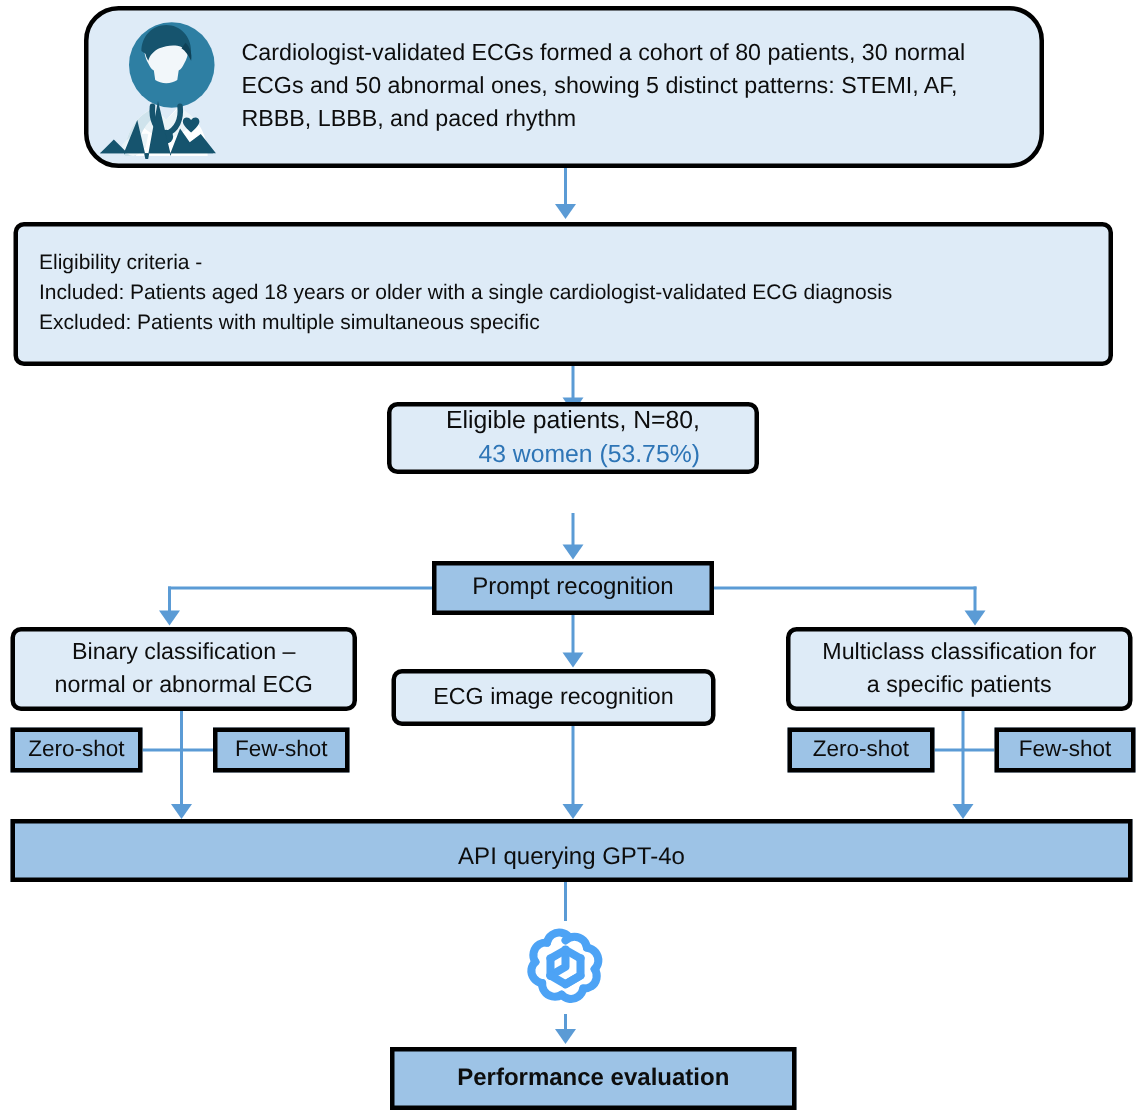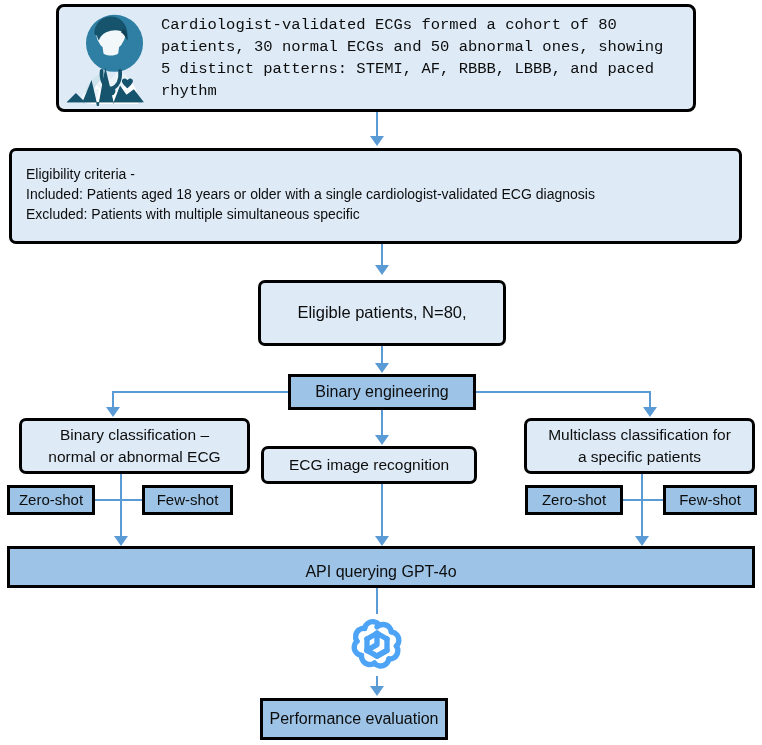--- a/index.html
+++ b/index.html
@@ -18,59 +18,59 @@
     position:absolute;
     box-sizing:border-box;
     border:3px solid #000000;
     background:#deebf7;
     display:flex;
     align-items:center;
     color:#0d0d0d;
     z-index:3;
   }
   .node.dark{ background:#9dc3e6; }
-  .node.round{ border-radius:8px;font-family:Liberation Mono, monospace; }
+  .node.round{ border-radius:23px; }
   .node.round-sm{ border-radius:7px; }
   .node.center{ justify-content:center; text-align:center; }
   .txt{ display:block; line-height:1.42; }
 
   
   #cohort-box{ left:56px; top:4px; width:640px; height:108px; padding:6px 10px 6px 4px; }
   #cohort-inner{ display:flex; align-items:center; width:100%; }
   #cohort-text{ font-size:15.5px; padding-left:6px; padding-right:4px; }
 
   #eligibility-box{ left:9px; top:148px; width:733px; height:96px; padding:10px 14px; align-items:flex-start; }
   #eligibility-text{ font-size:14px; padding-top:4px; }
 
-  #eligible-box{ left:258px; top:280px; width:248px; height:66px;text-align:right; }
+  #eligible-box{ left:258px; top:268px; width:248px; height:48px;text-align:right; }
   #eligible-text{ font-size:16.5px; line-height:1.35; }
   .blue-line{ color:#2e75b6; }
 
   #prompt-box{ left:288px; top:374px; width:188px; height:36px; }
   #prompt-text{ font-size:16px; }
 
-  #binary-box{ left:19px; top:418px; width:231px; height:56px; }
+  #binary-box{ left:7px; top:418px; width:231px; height:56px; }
   #binary-text{ font-size:15.5px; line-height:1.34; }
 
   #ecg-box{ left:261px; top:446px; width:216px; height:38px; }
   #ecg-text{ font-size:15.5px; }
 
   #multiclass-box{ left:524px; top:418px; width:231px; height:56px;align-items:center; }
   #multiclass-text{ font-size:15.5px; line-height:1.34; }
 
   #zero-left{ left:7px; top:485px; width:88px; height:30px; }
   #few-left{ left:142px; top:485px; width:91px; height:30px; }
   #zero-right{ left:525px; top:485px; width:98px; height:30px; }
   #few-right{ left:663px; top:485px; width:94px; height:30px; }
   .shot-text{ font-size:15px; }
 
   #api-box{ left:7px; top:546px; width:748px; height:42px; }
   #api-text{ font-size:16px;margin-top:11px; }
 
-  #perf-box{ left:260px; top:698px; width:188px; height:42px; }
+  #perf-box{ left:260px; top:698px; width:271px; height:42px;font-weight:bold; }
   #perf-text{ font-size:16px; }
 
   
   .conn{ position:absolute; background:#5b9bd5; z-index:1; }
   .v{ width:2px; }
   .h{ height:2px; }
   .arrow{
     position:absolute;
     width:0;height:0;
     border-left:7px solid transparent;
@@ -159,25 +159,26 @@
     <div id="eligibility-text">
       <span class="txt">Eligibility criteria -</span>
       <span class="txt">Included: Patients aged 18 years or older with a single cardiologist-validated ECG diagnosis</span>
       <span class="txt">Excluded: Patients with multiple simultaneous specific</span>
     </div>
   </div>
 
   <div class="node round-sm center" id="eligible-box">
     <div id="eligible-text">
       <span class="txt">Eligible patients, N=80,</span>
+      <span class="txt blue-line">43 women (53.75%)</span>
     </div>
   </div>
 
   <div class="node dark center" id="prompt-box">
-    <span class="txt" id="prompt-text">Binary engineering</span>
+    <span class="txt" id="prompt-text">Prompt recognition</span>
   </div>
 
   <div class="node round-sm center" id="binary-box">
     <div id="binary-text">
       <span class="txt">Binary classification –</span>
       <span class="txt">normal or abnormal ECG</span>
     </div>
   </div>
 
   <div class="node round-sm center" id="ecg-box">

